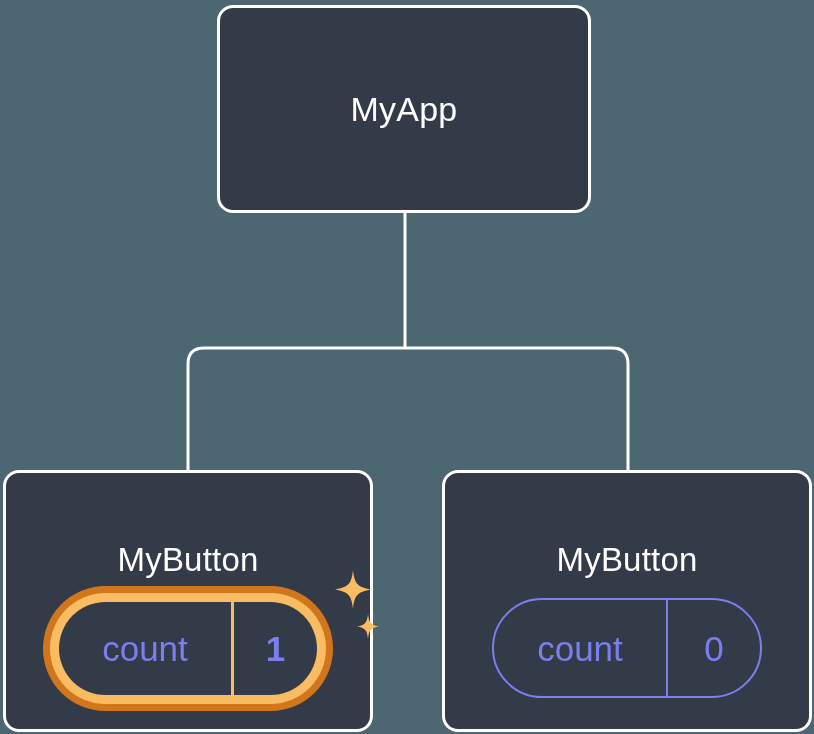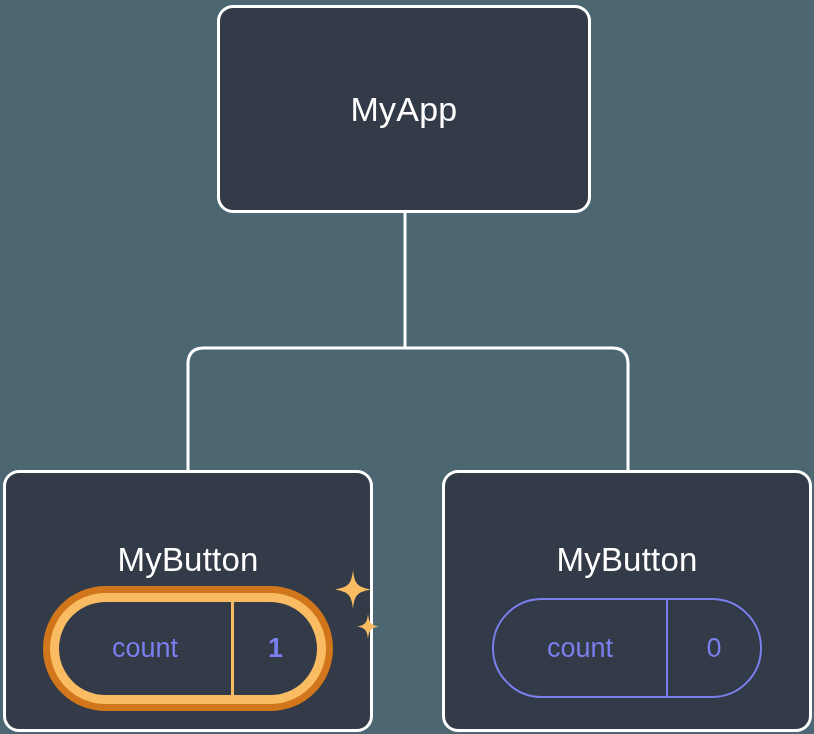--- a/index.html
+++ b/index.html
@@ -87,21 +87,21 @@
     border-radius: 999px;
     height: 100px;
     width: 270px;
     margin-top: 22px;
   }
   .pill-key, .pill-val {
     display: flex;
     align-items: center;
     justify-content: center;
     color: #7b7fee;
-    font-size: 27px;
+    font-size: 35px;
     line-height: 1;
   }
   .pill-key { flex: 0 0 172px; }
   .pill-val {
     flex: 1 1 auto;
     border-left: 2px solid #7b7fee;
   }
 
   
   .state-pill.highlight {

